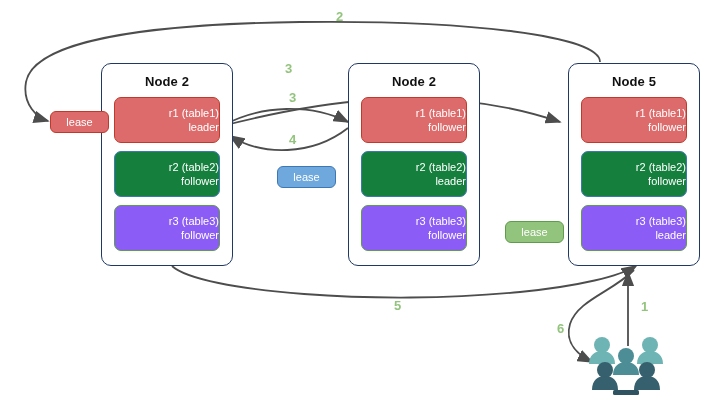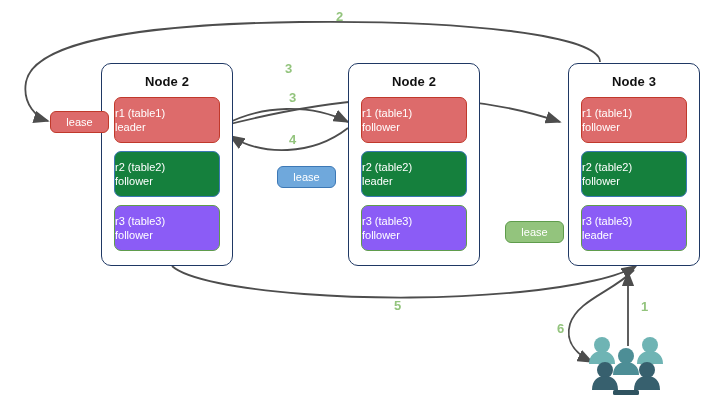--- a/index.html
+++ b/index.html
@@ -43,21 +43,21 @@
     letter-spacing: 0.1px;
   }
   .replica {
     box-sizing: border-box;
     width: 106px;
     height: 46px;
     margin: 8px auto 0 auto;
     border-radius: 7px;
     display: flex;
     flex-direction: column;
-    align-items: flex-start;
+    align-items: flex-end;
     justify-content: center;
     color: #ffffff;
     font-size: 11px;
     line-height: 14px;
     text-align: center;
   }
   .replica.r-red {
     background: #dd6b6b;
     border: 1.4px solid #c0392b;
   }
@@ -164,21 +164,21 @@
       <span>r2 (table2)</span>
       <span>leader</span>
     </div>
     <div class="replica r-green">
       <span>r3 (table3)</span>
       <span>follower</span>
     </div>
   </div>
 
   <div class="node" style="left:568px; top:63px;">
-    <div class="node-title">Node 3</div>
+    <div class="node-title">Node 5</div>
     <div class="replica r-red">
       <span>r1 (table1)</span>
       <span>follower</span>
     </div>
     <div class="replica r-blue">
       <span>r2 (table2)</span>
       <span>follower</span>
     </div>
     <div class="replica r-green">
       <span>r3 (table3)</span>

